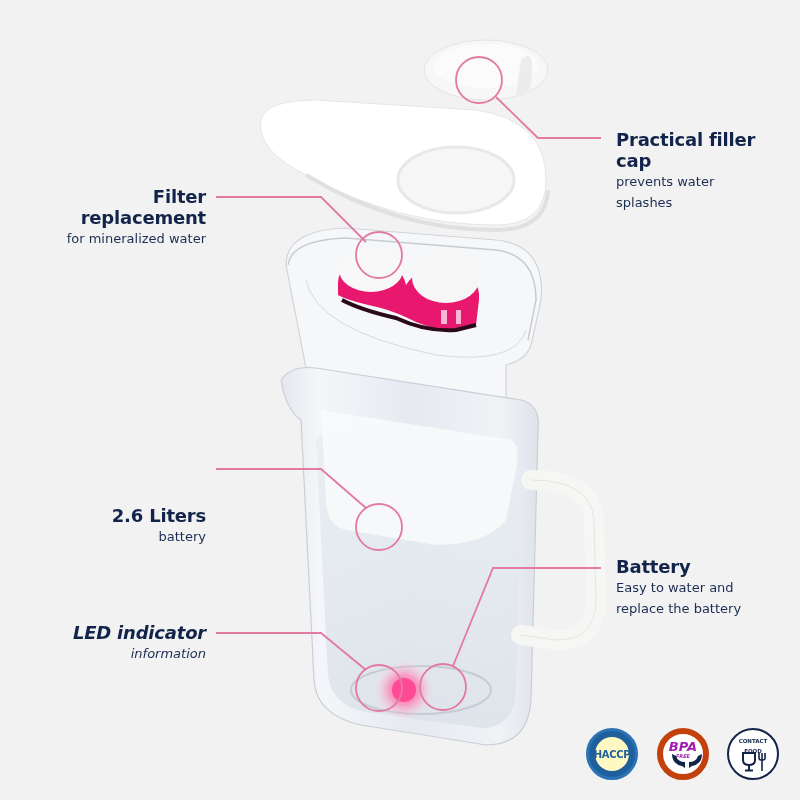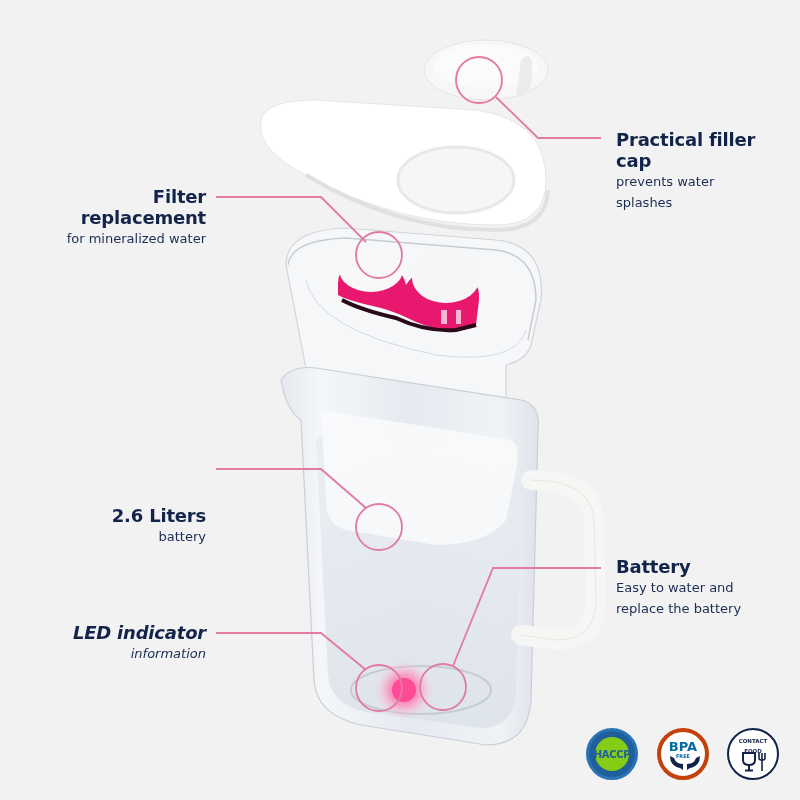--- a/index.html
+++ b/index.html
@@ -22,23 +22,23 @@
     #lbl-liters { left: 10px; top: 457px; width: 180px; margin-top: 48px; }
     #lbl-battery { left: 600px; top: 556px; width: 190px; }
     #lbl-led { left: 10px; top: 622px; width: 180px; font-style: italic; }
 
     .badge {
       position: absolute; width: 52px; height: 52px; border-radius: 50%;
       display: flex; align-items: center; justify-content: center; flex-direction: column;
       box-sizing: border-box; text-align: center;
     }
     #badge-haccp { left: 570px; top: 728px; background: #1f5f9c; border: 3px solid #2a73b5; color: #fff; }
-    #badge-haccp .ring { position: absolute; inset: 6px; border-radius: 50%; background: #84cc16; display:flex; align-items:center; justify-content:center; }
+    #badge-haccp .ring { position: absolute; inset: 6px; border-radius: 50%; background: #fef9c3; display:flex; align-items:center; justify-content:center; }
     #badge-haccp .ring span { color: #1f5f9c; font-weight: bold; font-size: 10px; letter-spacing: -0.3px; }
-    #badge-bpa { left: 641px; top: 728px; background: #fff; border: 4px solid #c2410c; color: #0369a1; }
+    #badge-bpa { left: 641px; top: 728px; background: #fff; border: 6px solid #c2410c; color: #a21caf; font-style: italic; }
     #badge-bpa .big { font-weight: bold; font-size: 13px; line-height: 13px; margin-top: -8px; }
     #badge-bpa .small { font-weight: bold; font-size: 5px; line-height: 7px; }
     #badge-food { left: 711px; top: 728px; background: #fff; border: 2px solid #122449; color: #122449; }
     #badge-food .small { font-weight: bold; font-size: 5.5px; line-height: 6px; margin-top: -16px; }
   </style>
 </head>
 <body>
 
 <div class="stage">
 

